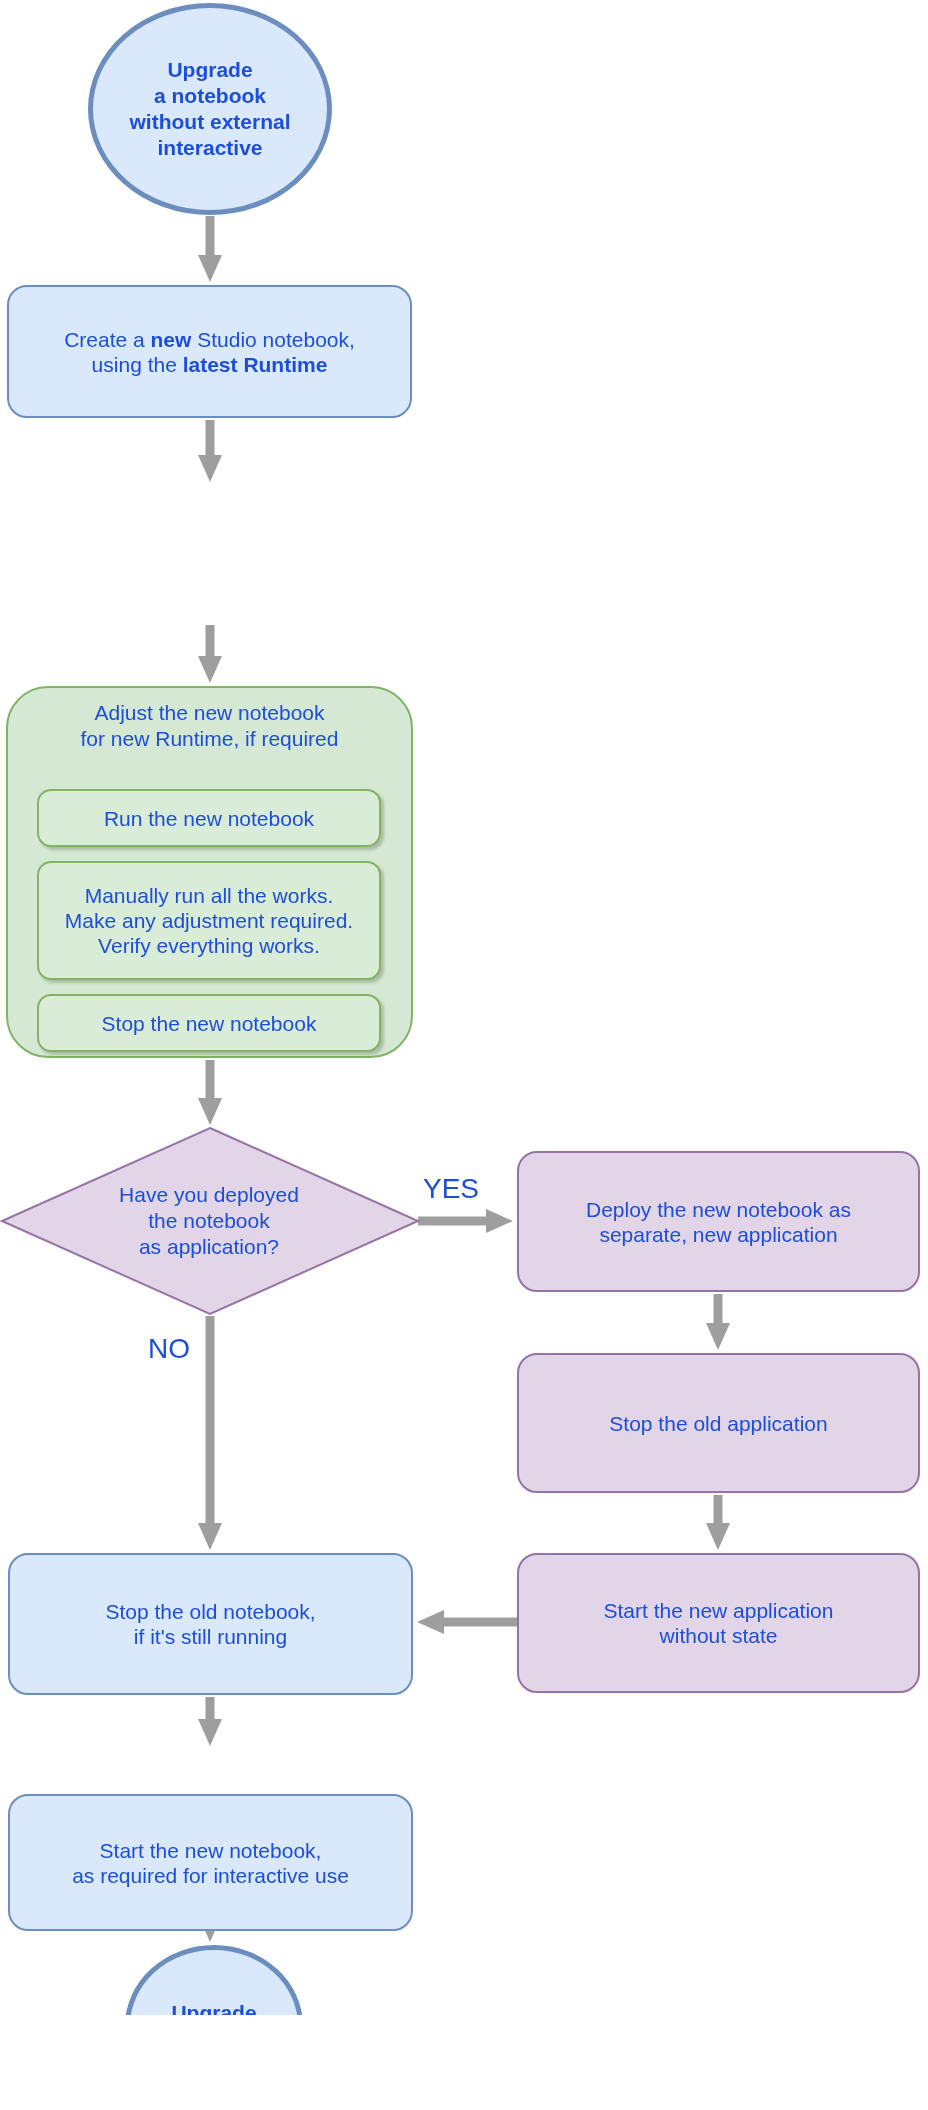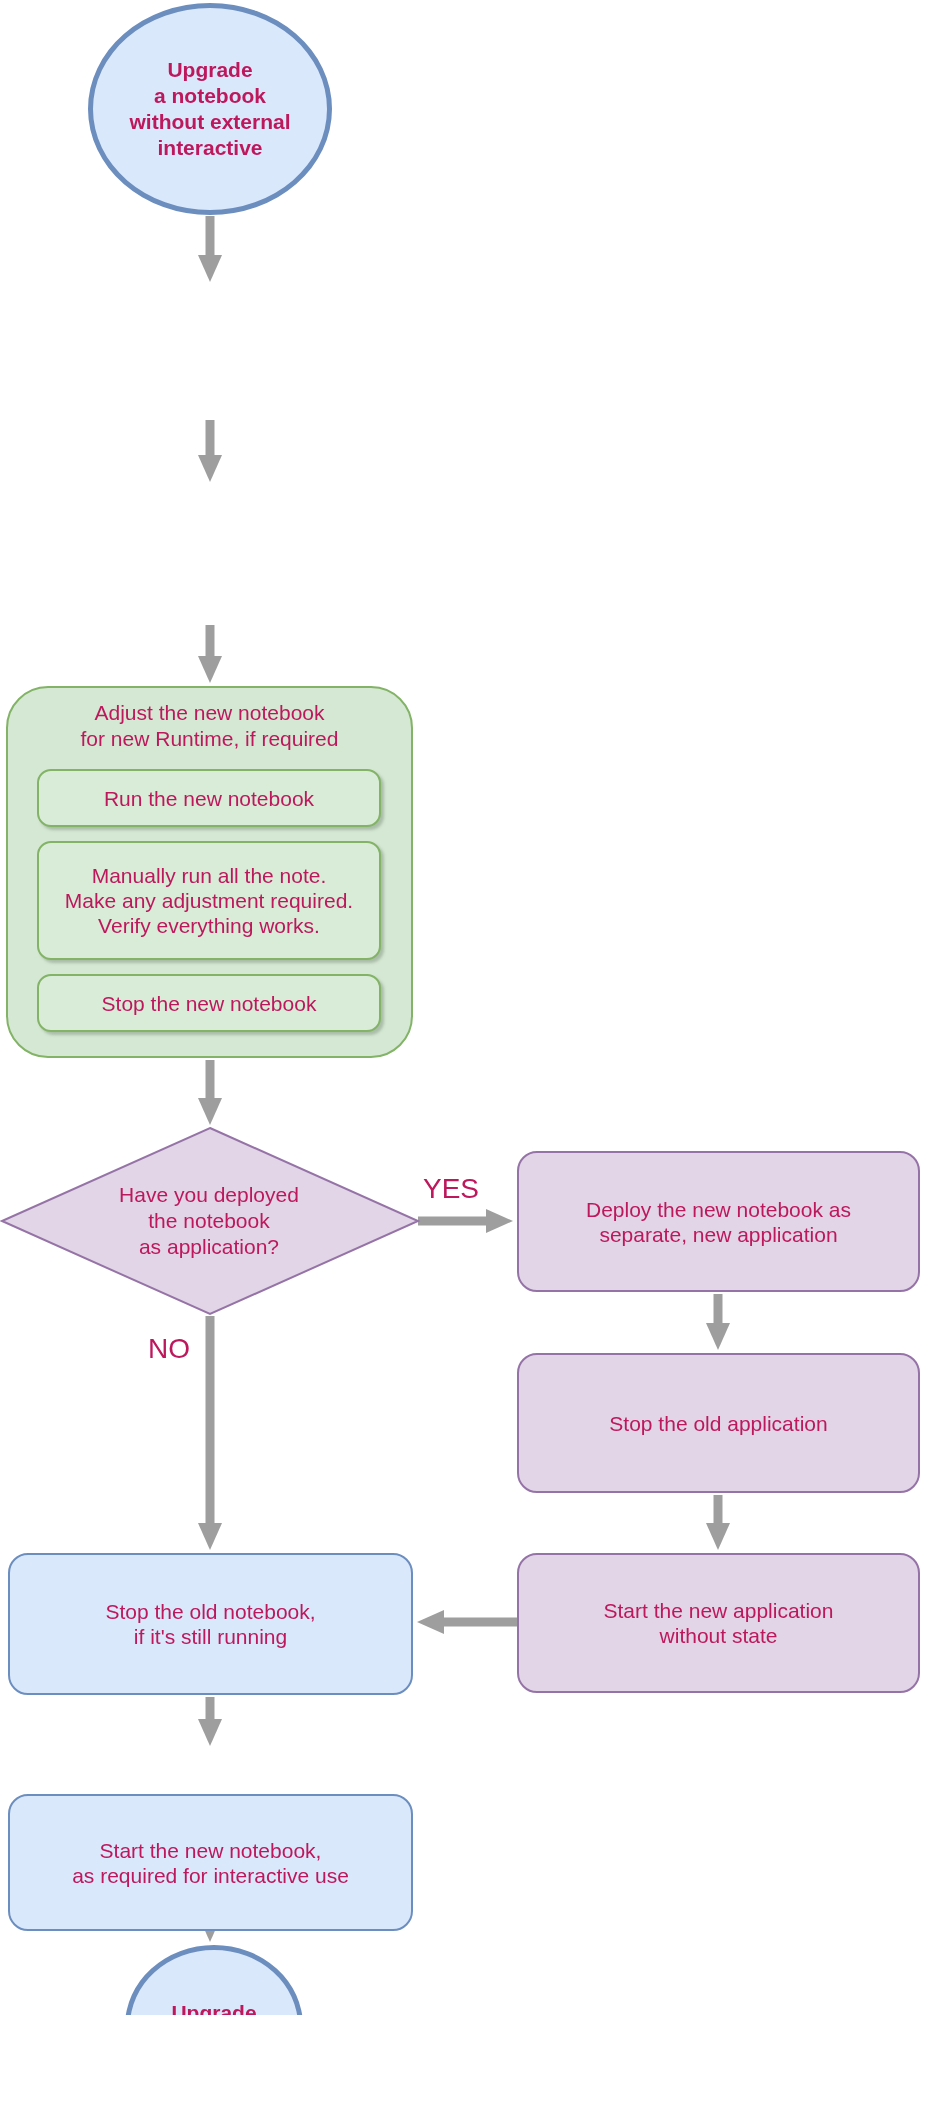--- a/index.html
+++ b/index.html
@@ -1,21 +1,21 @@
 <!DOCTYPE html>
 <html><head>
 <meta charset="utf-8">
 <style>
   html,body{margin:0;padding:0;background:#ffffff;}
   #canvas{
     position:relative;
     width:928px;height:2015px;
     background:#ffffff;
     font-family:"Liberation Sans", sans-serif;
-    color:#be185d;
+    color:#1d4ed8;
   }
   #edges{position:absolute;left:0;top:0;width:928px;height:2110px;}
   .node{
     position:absolute;
     display:flex;flex-direction:column;align-items:center;justify-content:center;
     text-align:center;
     font-size:21px;line-height:25px;
     box-sizing:border-box;
   }
   .process{
@@ -43,20 +43,21 @@
   .substep{
     position:absolute;
     left:29px;width:344px;
     display:flex;flex-direction:column;align-items:center;justify-content:center;
     background:#d9ecd8;
     border:2px solid #82b366;
     border-radius:14px;
     box-shadow:3px 3px 3px rgba(90,110,90,0.35);
     text-align:center;font-size:21px;line-height:25px;
     box-sizing:border-box;
+    margin-top:20px;
   }
   .decision-fill{fill:#e1d5e7;stroke:#9673a6;stroke-width:2;}
   .decision-label{
     position:absolute;left:0px;top:1128px;width:418px;height:186px;
     display:flex;flex-direction:column;align-items:center;justify-content:center;
     text-align:center;font-size:21px;line-height:26px;
   }
   .purple{
     background:#e1d5e7;
     border:2px solid #9673a6;
@@ -96,32 +97,40 @@
     <polygon class="decision-fill" points="210,1128 418,1221 210,1314 2,1221"></polygon>
   </svg>
 
   <div class="node terminator" style="left:88px;top:3px;width:244px;height:212px;">
     <div>Upgrade</div>
     <div>a notebook</div>
     <div>without external</div>
     <div>interactive</div>
   </div>
 
+  <div class="node process" style="left:7px;top:285px;width:405px;height:133px;">
+    <div>
+      <span>Create a </span><b>new</b><span> Studio notebook,</span>
+    </div>
+    <div>
+      <span>using the </span><b>latest Runtime</b>
+    </div>
+  </div>
 
 
   <div class="node group" style="left:6px;top:686px;width:407px;height:372px;">
     <div class="group-title">
       <div>Adjust the new notebook</div>
       <div>for new Runtime, if required</div>
     </div>
     <div class="substep" style="top:81px;height:58px;">
       <div>Run the new notebook</div>
     </div>
     <div class="substep" style="top:153px;height:119px;">
-      <div>Manually run all the note.</div>
+      <div>Manually run all the works.</div>
       <div>Make any adjustment required.</div>
       <div>Verify everything works.</div>
     </div>
     <div class="substep" style="top:286px;height:58px;">
       <div>Stop the new notebook</div>
     </div>
   </div>
 
   <div class="decision-label">
     <div>Have you deployed</div>

